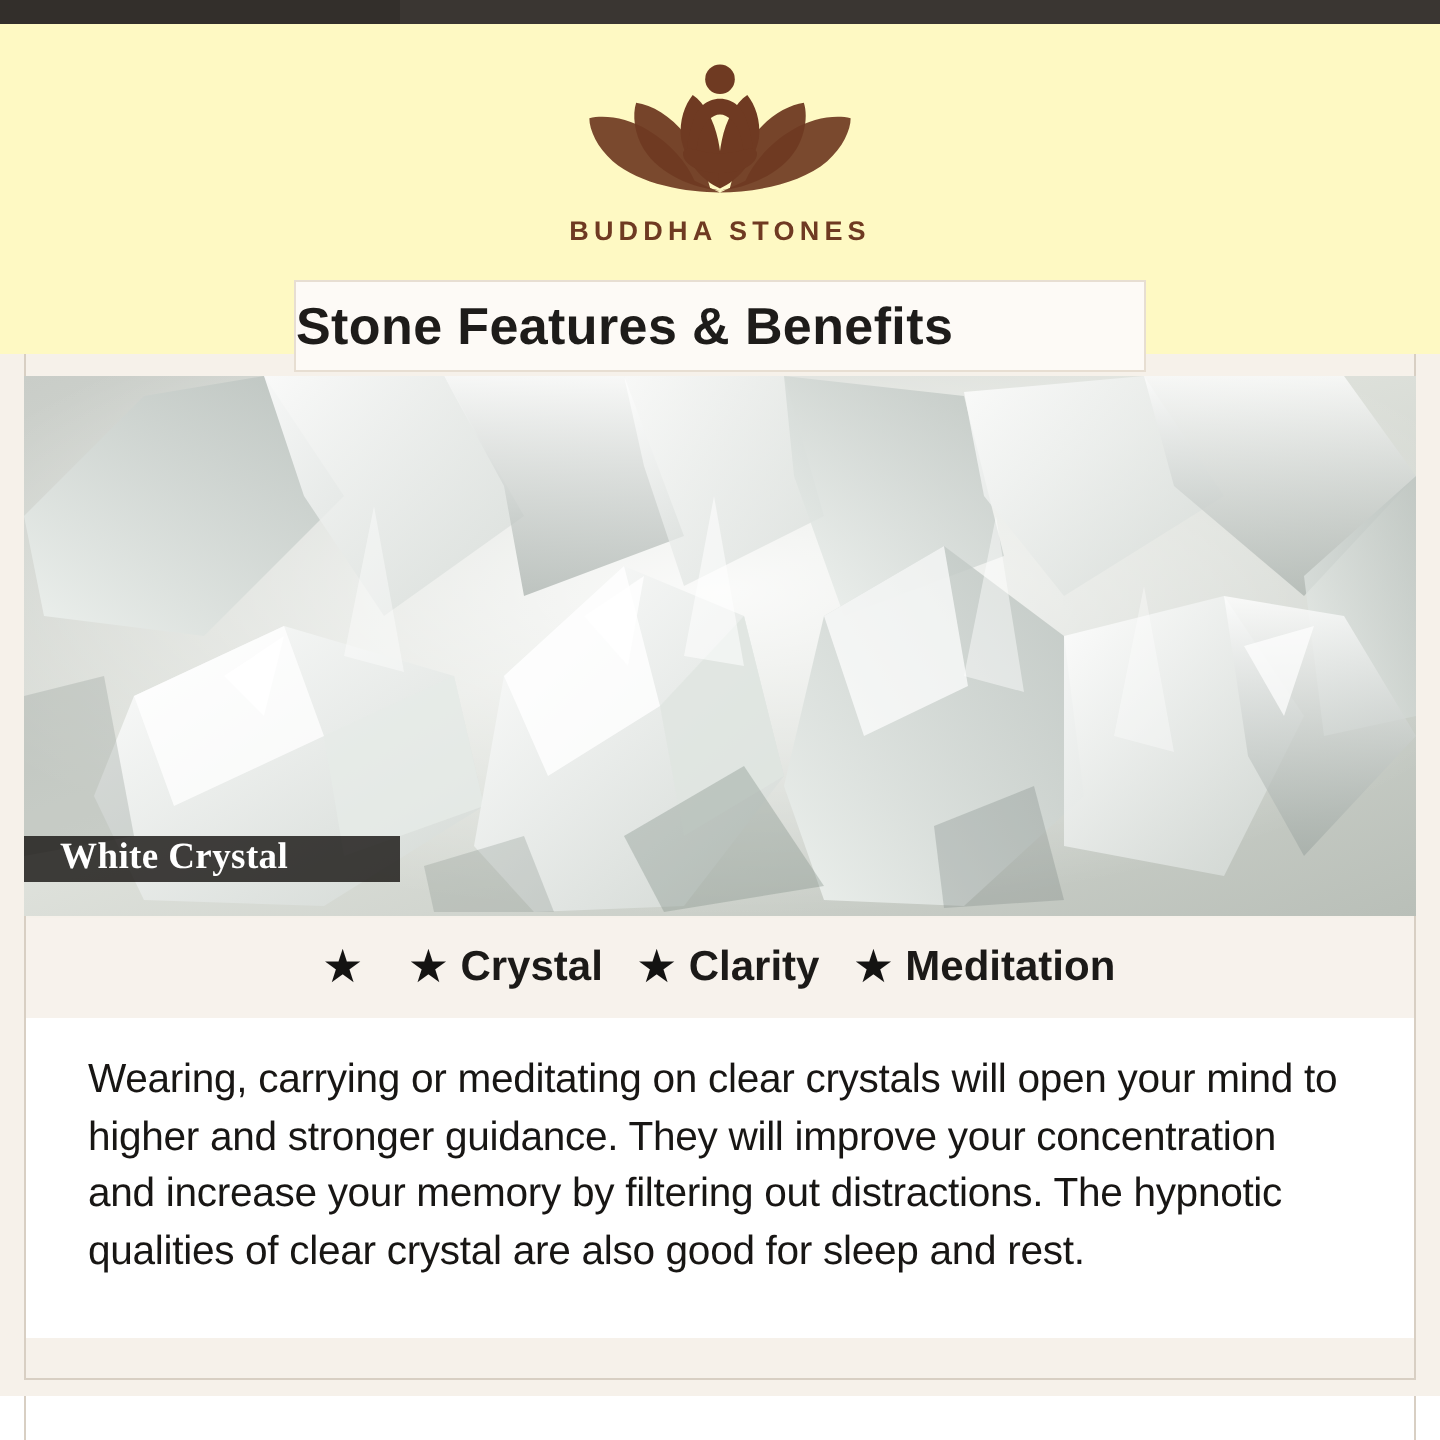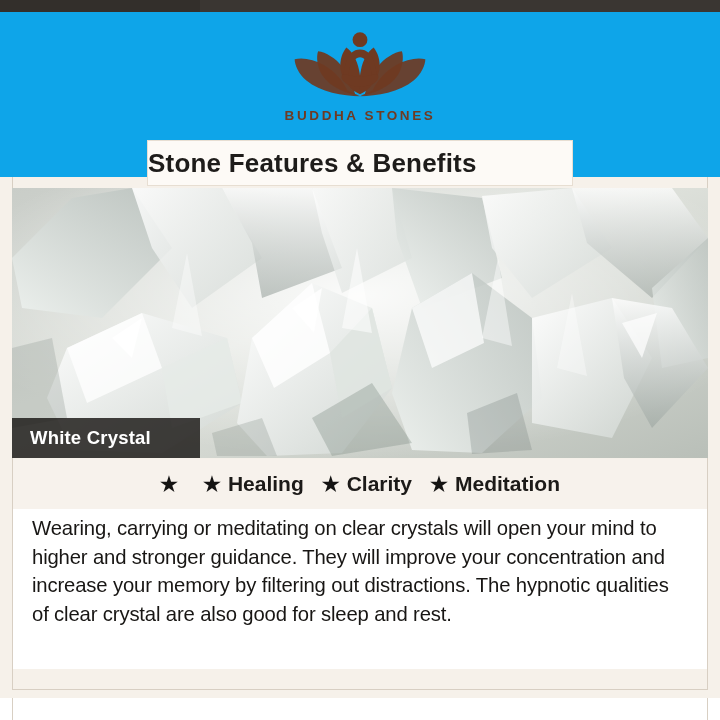--- a/index.html
+++ b/index.html
@@ -39,21 +39,21 @@
     left: 12px; top: 0px;
     right: 12px; bottom: 8px;
     border: 1px solid #d8cfc3;
     pointer-events: none;
   }
 
   
   .header {
     position: relative;
     height: 165px;
-    background: #0ea5e9;
+    background: #fef9c3;
   }
   .logo-wrap {
     position: absolute;
     left: 0; right: 0; top: 14px;
     display: flex;
     flex-direction: column;
     align-items: center;
   }
   .lotus {
     width: 150px;
@@ -98,27 +98,28 @@
     height: 270px;
     overflow: hidden;
     background: #cfd3d0;
   }
   .hero svg { display:block; width:100%; height:100%; }
 
   .caption {
     position: absolute;
     left: 12px;
     top: 406px;
-    height: 40px;
+    height: 23px;
     min-width: 188px;
     background: rgba(24,22,20,0.82);
     display: flex;
     align-items: center;
     padding: 0 16px 0 18px;
     box-sizing: border-box;
+    font-family: Liberation Serif, serif;
   }
   .caption span {
     color: #ffffff;
     font-size: 18.5px;
     font-weight: bold;
     letter-spacing: 0.2px;
   }
 
   
   .features {
@@ -153,21 +154,21 @@
     position: absolute;
     left: 13px;
     top: 497px;
     width: 694px;
     height: 160px;
     background: #ffffff;
     padding: 5px 26px 0 19px;
     box-sizing: border-box;
   }
   .body-text p {
-    margin: 0;
+    margin: 12px;
     font-size: 20.3px;
     line-height: 28.5px;
     color: #181614;
     font-family: "Liberation Sans", sans-serif;
     text-align: left;
     letter-spacing: -0.15px;
   }
   .bottom-strip {
     position: absolute;
     left: 0;
@@ -297,21 +298,21 @@
     <div class="caption">
       <span>White Crystal</span>
     </div>
 
     <div class="features">
       <div class="feat">
         <span class="star">★</span>
       </div>
       <div class="feat">
         <span class="star">★</span>
-        <span>Healing</span>
+        <span>Crystal</span>
       </div>
       <div class="feat">
         <span class="star">★</span>
         <span>Clarity</span>
       </div>
       <div class="feat">
         <span class="star">★</span>
         <span>Meditation</span>
       </div>
     </div>

